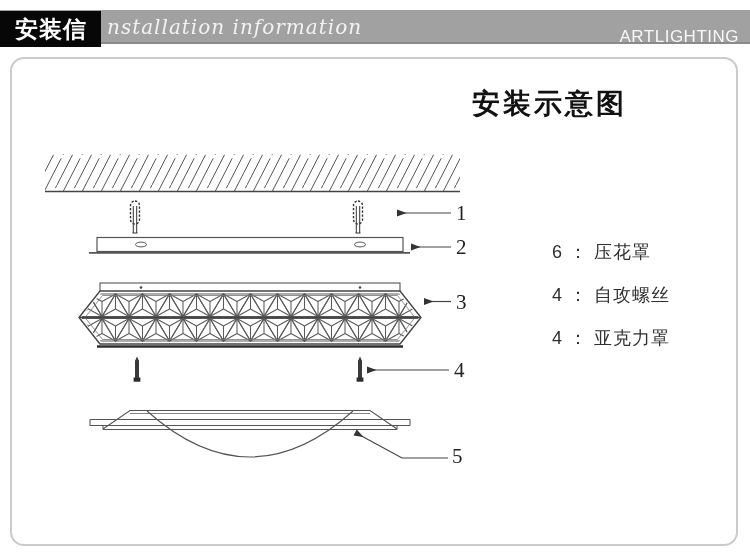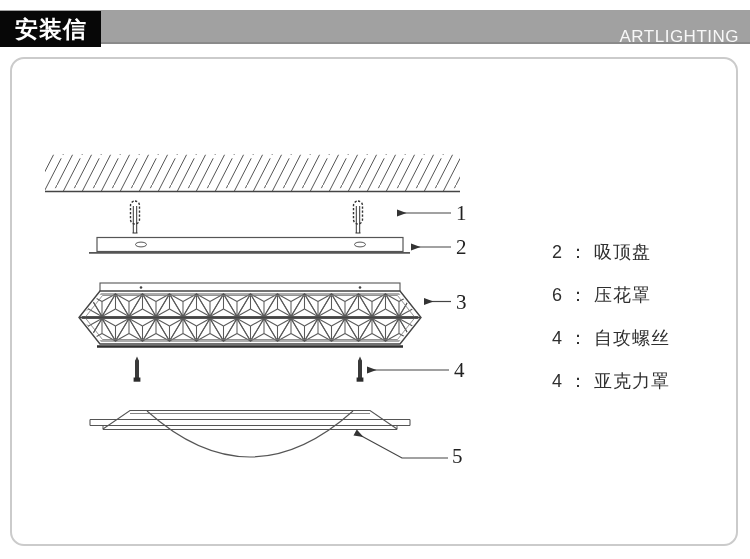--- a/index.html
+++ b/index.html
@@ -30,23 +30,25 @@
   .legend-item{font-size:18px;line-height:19px;margin-bottom:24px;color:#2f2f2f;
                letter-spacing:1px;white-space:nowrap;}
 </style>
 </head>
 <body>
 
 <div id="stage">
 
   <div class="gray-bar"></div>
   <div class="black-block">安装信息</div>
+  <div class="en-title">nstallation information</div>
   <div class="brand">ARTLIGHTING</div>
 
   <div class="panel"></div>
+  <div class="page-title">安装示意图</div>
 
   <svg id="diag" viewBox="0 0 750 559" xmlns="http://www.w3.org/2000/svg">
     <defs>
       <marker id="ah" markerWidth="10" markerHeight="8" refX="8.5" refY="3.5" orient="auto" markerUnits="userSpaceOnUse">
         <path d="M9.5,0 L0,3.5 L9.5,7 Z" fill="#333"></path>
       </marker>
       <pattern id="hatch" patternUnits="userSpaceOnUse" width="19" height="37">
         <line x1="-9.5" y1="37" x2="9.5" y2="0" stroke="#555" stroke-width="1" stroke-dasharray="30 4"></line>
         <line x1="0" y1="37" x2="19" y2="0" stroke="#555" stroke-width="1" stroke-dasharray="34 4"></line>
         <line x1="9.5" y1="37" x2="28.5" y2="0" stroke="#555" stroke-width="1" stroke-dasharray="26 5"></line>
@@ -342,18 +344,17 @@
     </g>
   </svg>
 
   <div class="callout c1">1</div>
   <div class="callout c2">2</div>
   <div class="callout c3">3</div>
   <div class="callout c4">4</div>
   <div class="callout c5">5</div>
 
   <div class="legend">
-    <div class="legend-item">2 ：  吸顶盘</div>
     <div class="legend-item">6 ：  压花罩</div>
     <div class="legend-item">4 ：  自攻螺丝</div>
     <div class="legend-item">4 ：  亚克力罩</div>
   </div>
 </div>
 
 </body></html>

